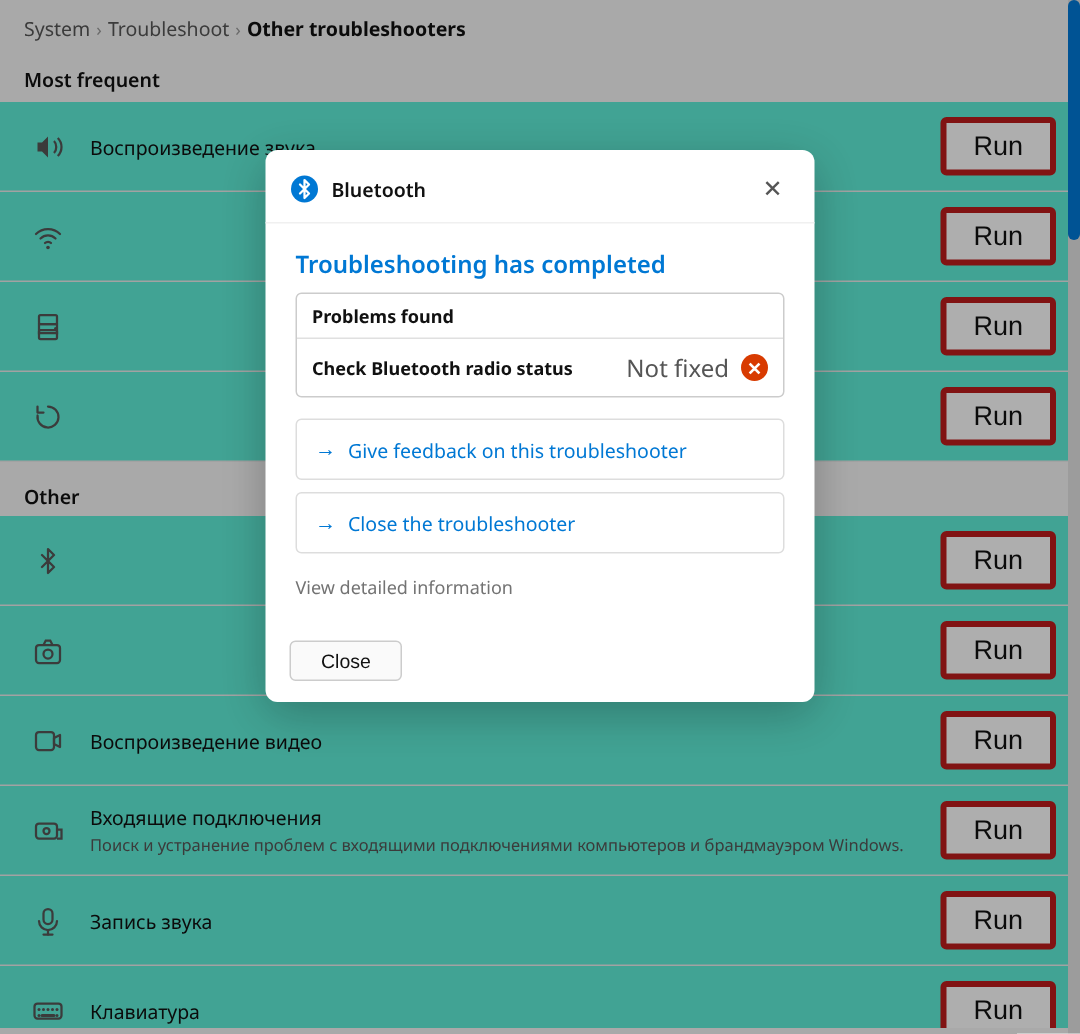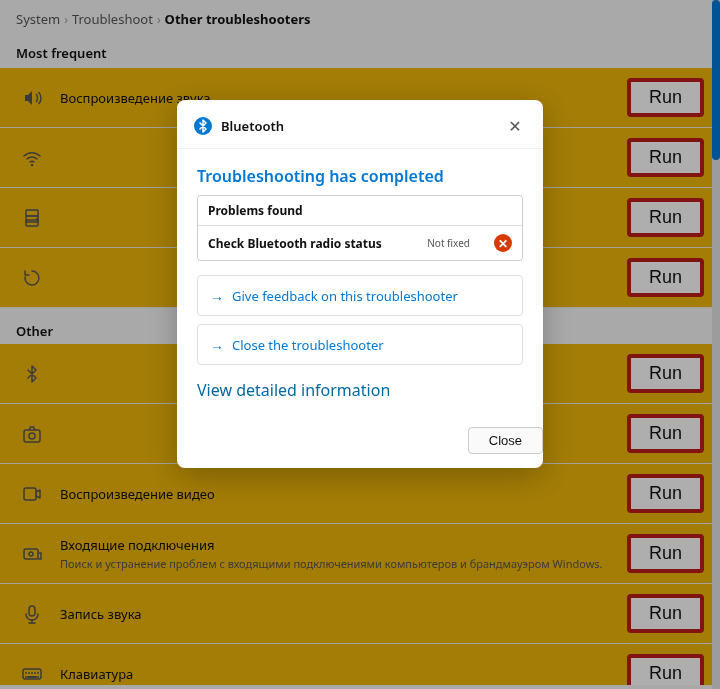--- a/index.html
+++ b/index.html
@@ -40,21 +40,21 @@
       font-size: 13px;
       font-weight: 600;
       color: #111;
       padding: 8px 16px 6px 16px;
     }
 
     .list-item {
       display: flex;
       align-items: center;
       padding: 10px 16px;
-      background: #eab308;
+      background: #5eead4;
       border-bottom: 1px solid #e8e8e8;
       min-height: 52px;
     }
     .list-item:first-child { border-top: 1px solid #e8e8e8; }
 
     .item-icon {
       width: 32px;
       height: 32px;
       display: flex;
       align-items: center;
@@ -202,23 +202,23 @@
       align-items: center;
       padding: 8px 10px;
     }
     .problems-row-label {
       flex: 1;
       font-size: 12px;
       color: #111;
       font-weight: bold;
     }
     .problems-status {
-      font-size: 10px;
+      font-size: 16px;
       color: #555;
-      margin-right: 24px;
+      margin-right: 8px;
     }
     .not-fixed-icon {
       width: 18px;
       height: 18px;
       background: #d83b01;
       border-radius: 50%;
       display: flex;
       align-items: center;
       justify-content: center;
       color: #fff;
@@ -238,31 +238,31 @@
       color: #0078d4;
       font-size: 13px;
       background: #fff;
     }
     .arrow-icon {
       margin-right: 8px;
       font-size: 14px;
     }
 
     .view-details-link {
-      color: #0369a1;
-      font-size: 16px;
+      color: #737373;
+      font-size: 12px;
       cursor: pointer;
       text-decoration: none;
       display: inline-block;
       margin-top: 6px;
     }
 
     .modal-footer {
       display: flex;
-      justify-content: flex-end;
+      justify-content: flex-start;
       padding: 10px 0 14px 16px;
     }
     .close-modal-btn {
       border: 1px solid #ccc;
       background: #fafafa;
       border-radius: 4px;
       padding: 5px 20px;
       font-size: 13px;
       cursor: pointer;
       color: #111;

